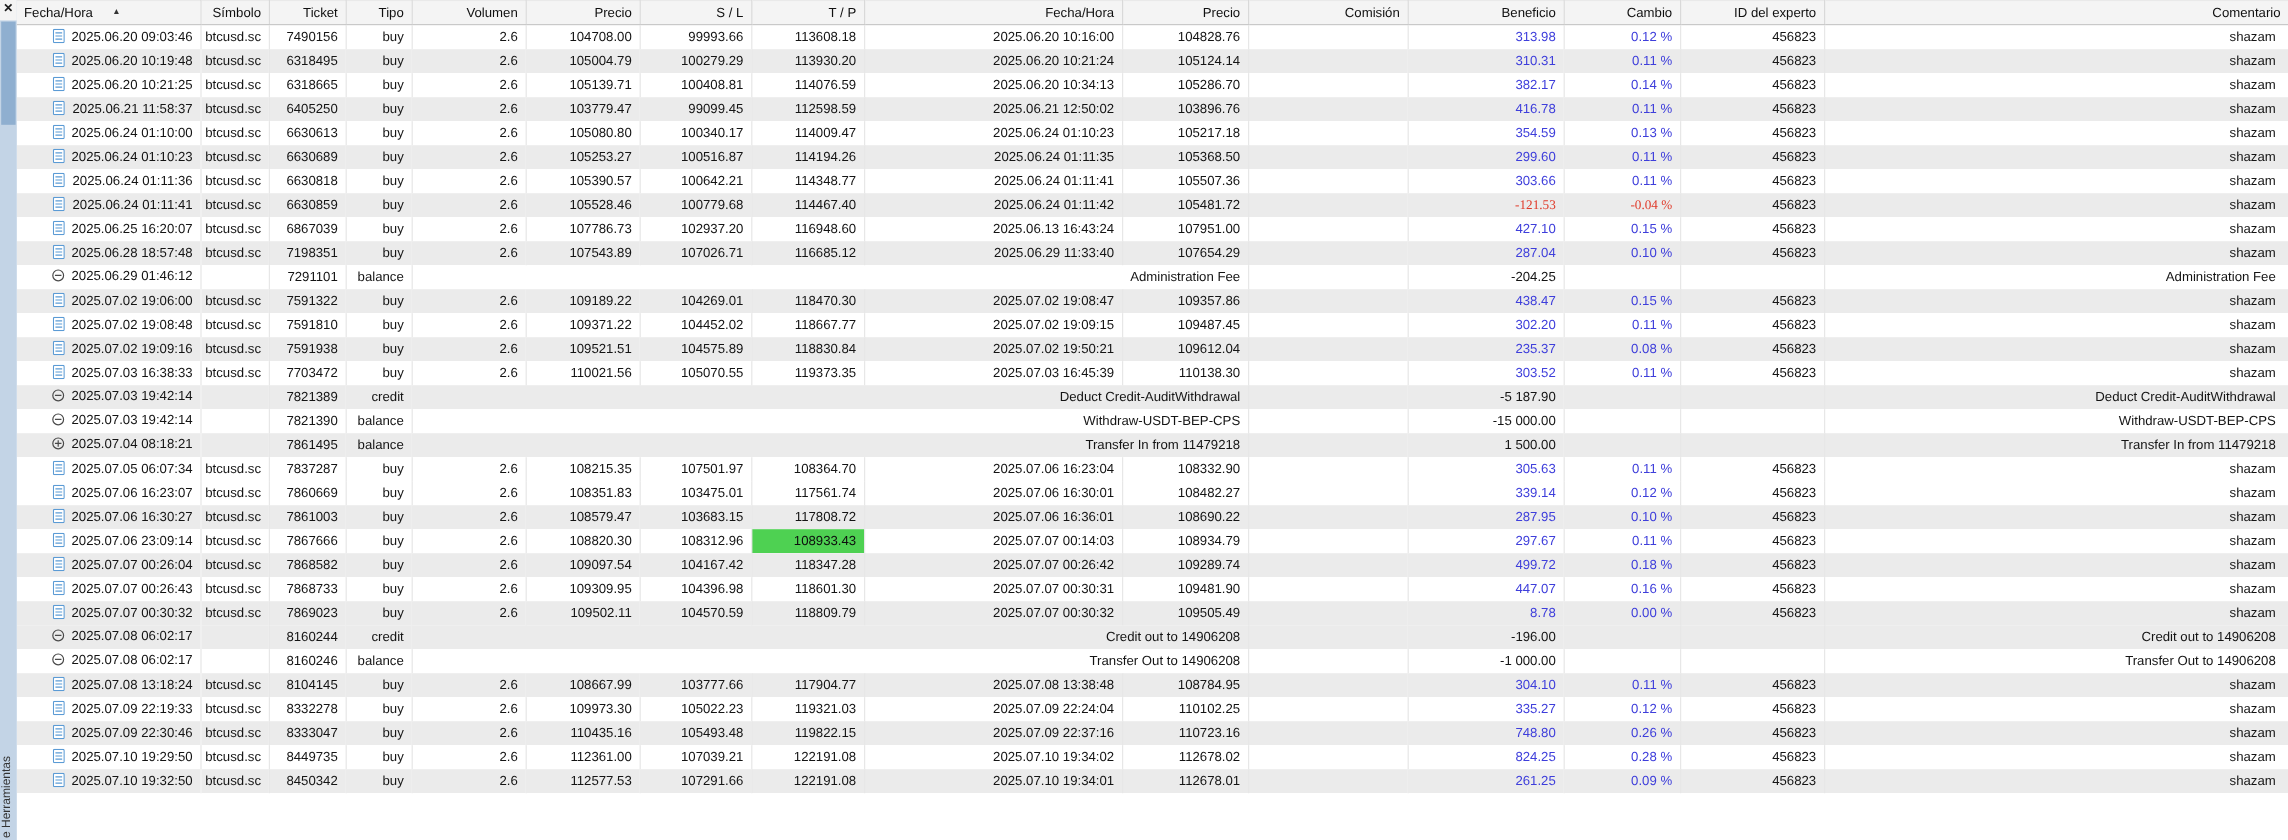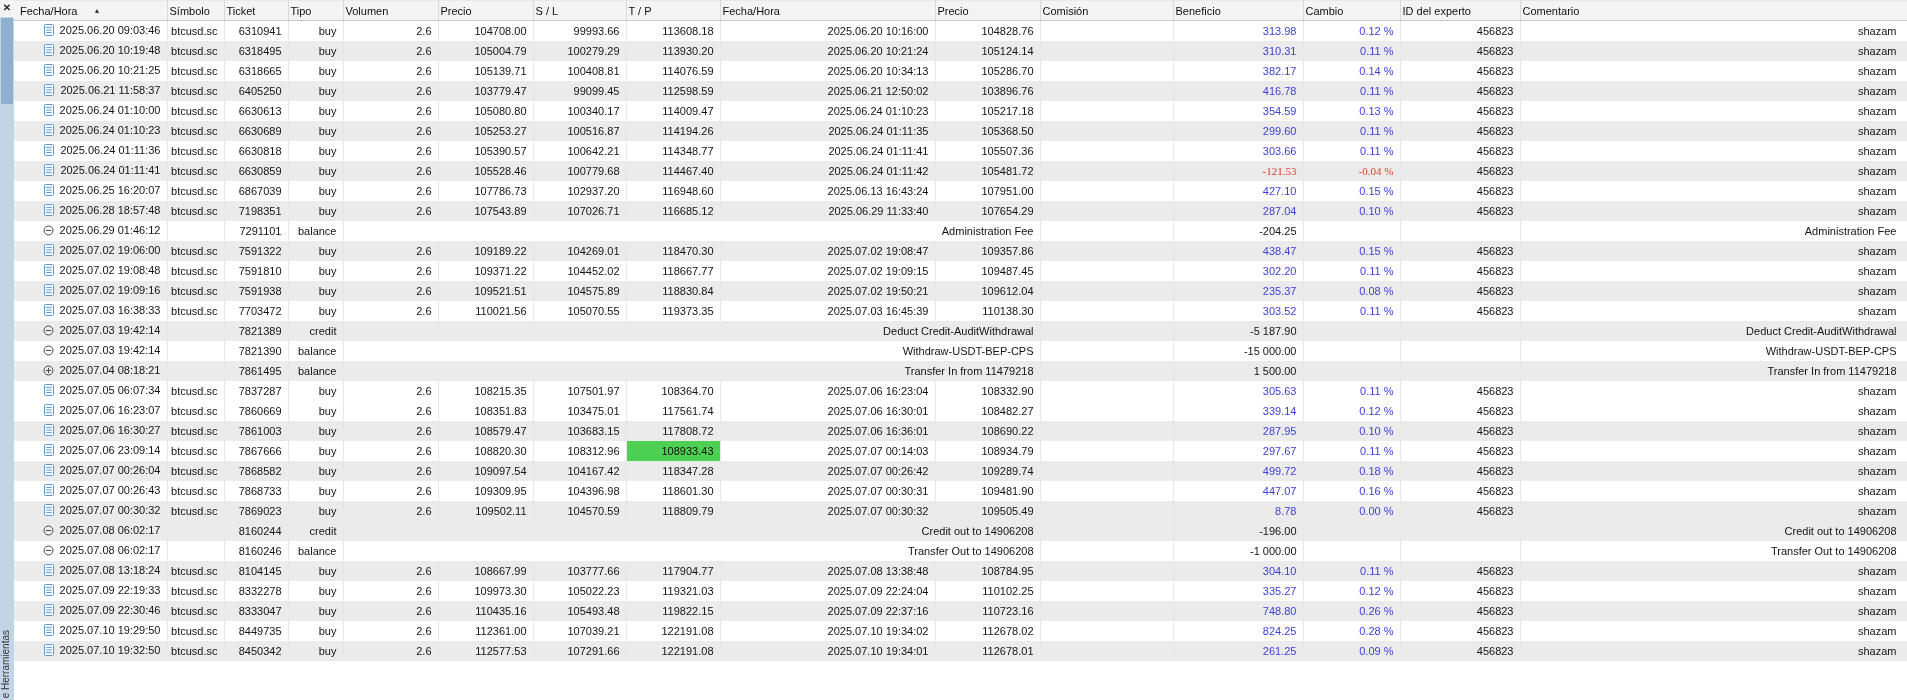--- a/index.html
+++ b/index.html
@@ -8,21 +8,21 @@
   .rail{position:absolute;left:0;top:0;width:14px;height:700px;background:#c3d4e6;}
   .rail-thumb{position:absolute;left:1px;top:18px;width:12px;height:86px;background:#8fafd0;}
   .rail-close{position:absolute;left:0;top:0;width:14px;height:17px;background:#f4f4f4;
     font-size:10px;font-weight:bold;color:#1c1c1c;text-align:center;line-height:16px;cursor:pointer;}
   .rail-label{position:absolute;left:0;bottom:2px;width:14px;writing-mode:vertical-rl;
     transform:rotate(180deg);font-size:10px;color:#333;white-space:nowrap;}
   
   table{position:absolute;left:14px;top:0;width:1893px;border-collapse:collapse;table-layout:fixed;}
   th{height:19px;font-weight:normal;font-size:11px;color:#101010;background:#f4f4f4;
      border-right:1px solid #d9d9d9;border-bottom:1px solid #c9c9c9;border-top:1px solid #e9e9e9;
-     text-align:left;padding:0 6px 0 2px;white-space:nowrap;overflow:hidden;}
+     text-align:right;padding:0 6px 0 2px;white-space:nowrap;overflow:hidden;}
   th.left{text-align:left;padding-left:6px;}
   td{height:20px;font-size:11px;color:#141414;border-right:1px solid #e7e7e7;
      text-align:right;padding:0 6px 0 2px;white-space:nowrap;overflow:hidden;background:#fff;}
   tr.alt td{background:#ebebeb;}
   td.left{text-align:right;padding-left:4px;}
   td.comment{padding-right:10px;}
   .icon{display:inline-block;margin-right:6px;vertical-align:-2px;}
   .sort-arrow{font-size:7px;color:#333;margin-left:16px;vertical-align:2px;}
   .pos{color:#3e3edb;}
   .neg{color:#e03a2a;font-family:Liberation Serif, serif;}
@@ -76,21 +76,21 @@
     </thead>
   <tbody id="history-body">
       <tr>
         <td class="left"><span class="icon"><svg width="10" height="12" viewBox="0 0 10 12">
               <rect x="0.5" y="0.5" width="9" height="11" rx="1" fill="#ffffff" stroke="#5b9bd5"></rect>
               <line x1="2.2" y1="3.4" x2="7.8" y2="3.4" stroke="#5b9bd5"></line>
               <line x1="2.2" y1="6" x2="7.8" y2="6" stroke="#5b9bd5"></line>
               <line x1="2.2" y1="8.6" x2="7.8" y2="8.6" stroke="#5b9bd5"></line>
             </svg></span><span>2025.06.20 09:03:46</span></td>
         <td>btcusd.sc</td>
-        <td>6310941</td>
+        <td>7490156</td>
         <td>buy</td>
         <td>2.6</td>
         <td>104708.00</td>
         <td>99993.66</td>
         <td>113608.18</td>
         <td>2025.06.20 10:16:00</td>
         <td>104828.76</td>
         <td></td>
         <td class="pos">313.98</td>
         <td class="pos">0.12 %</td>

